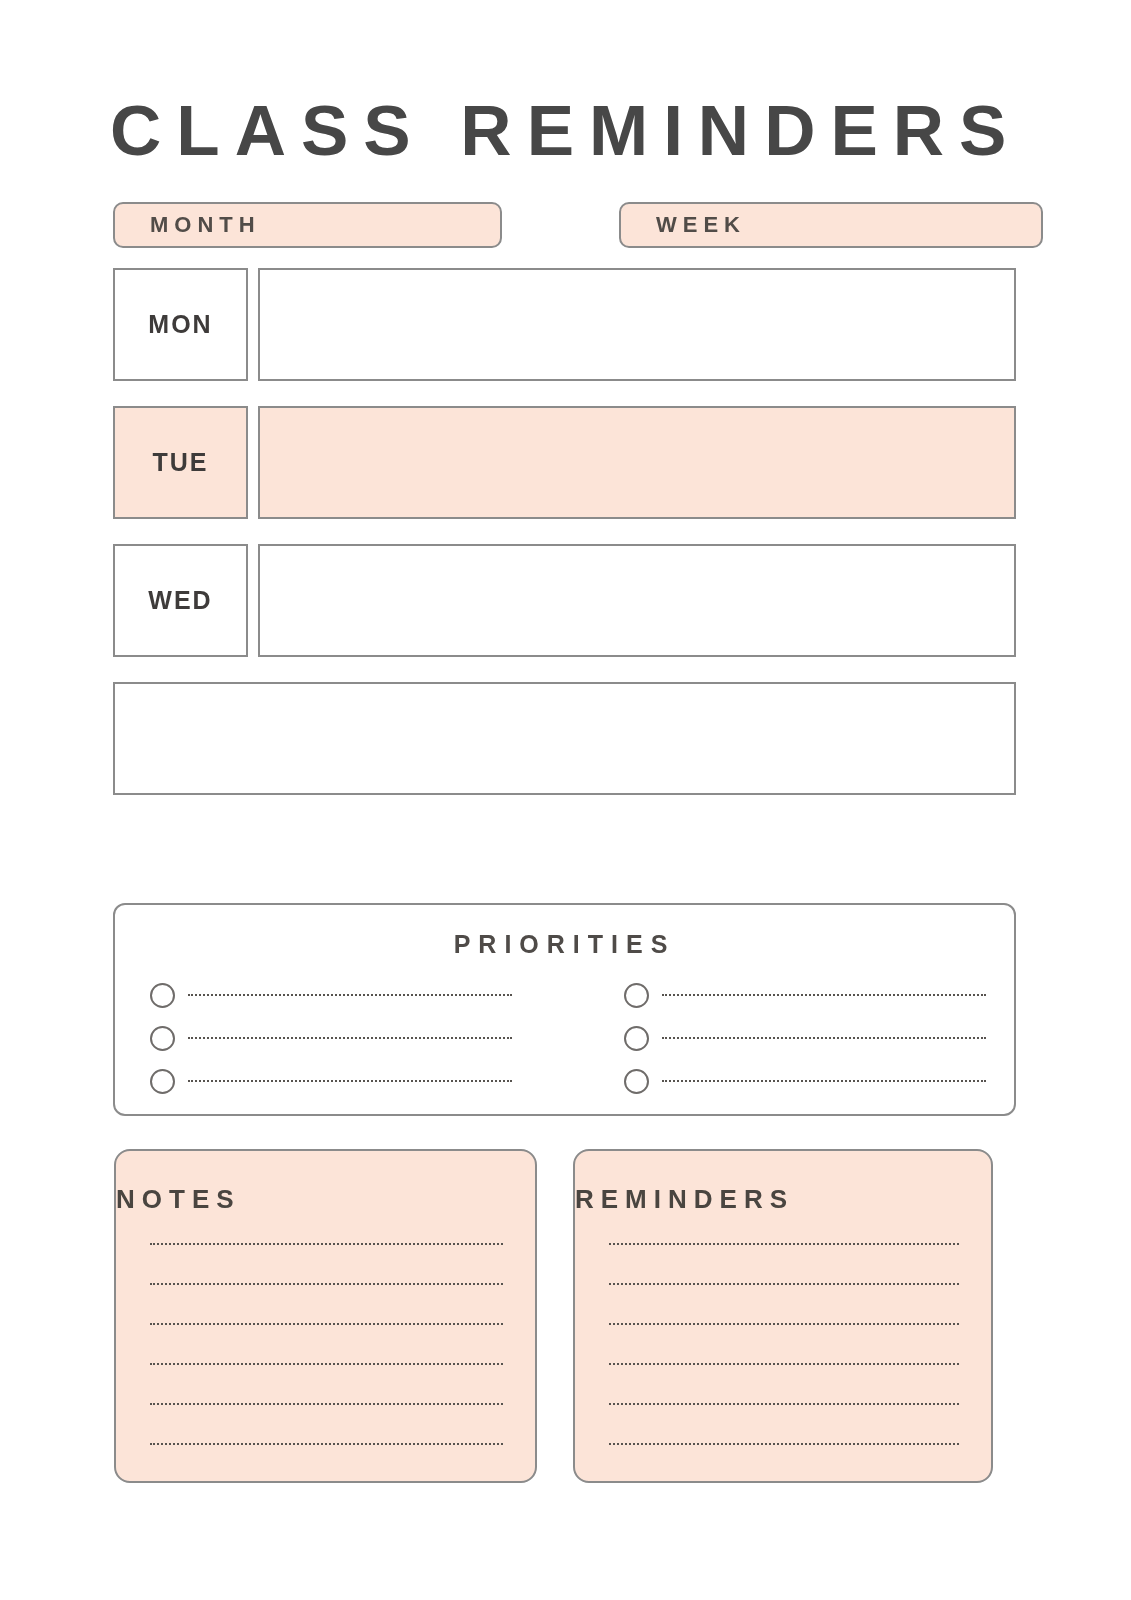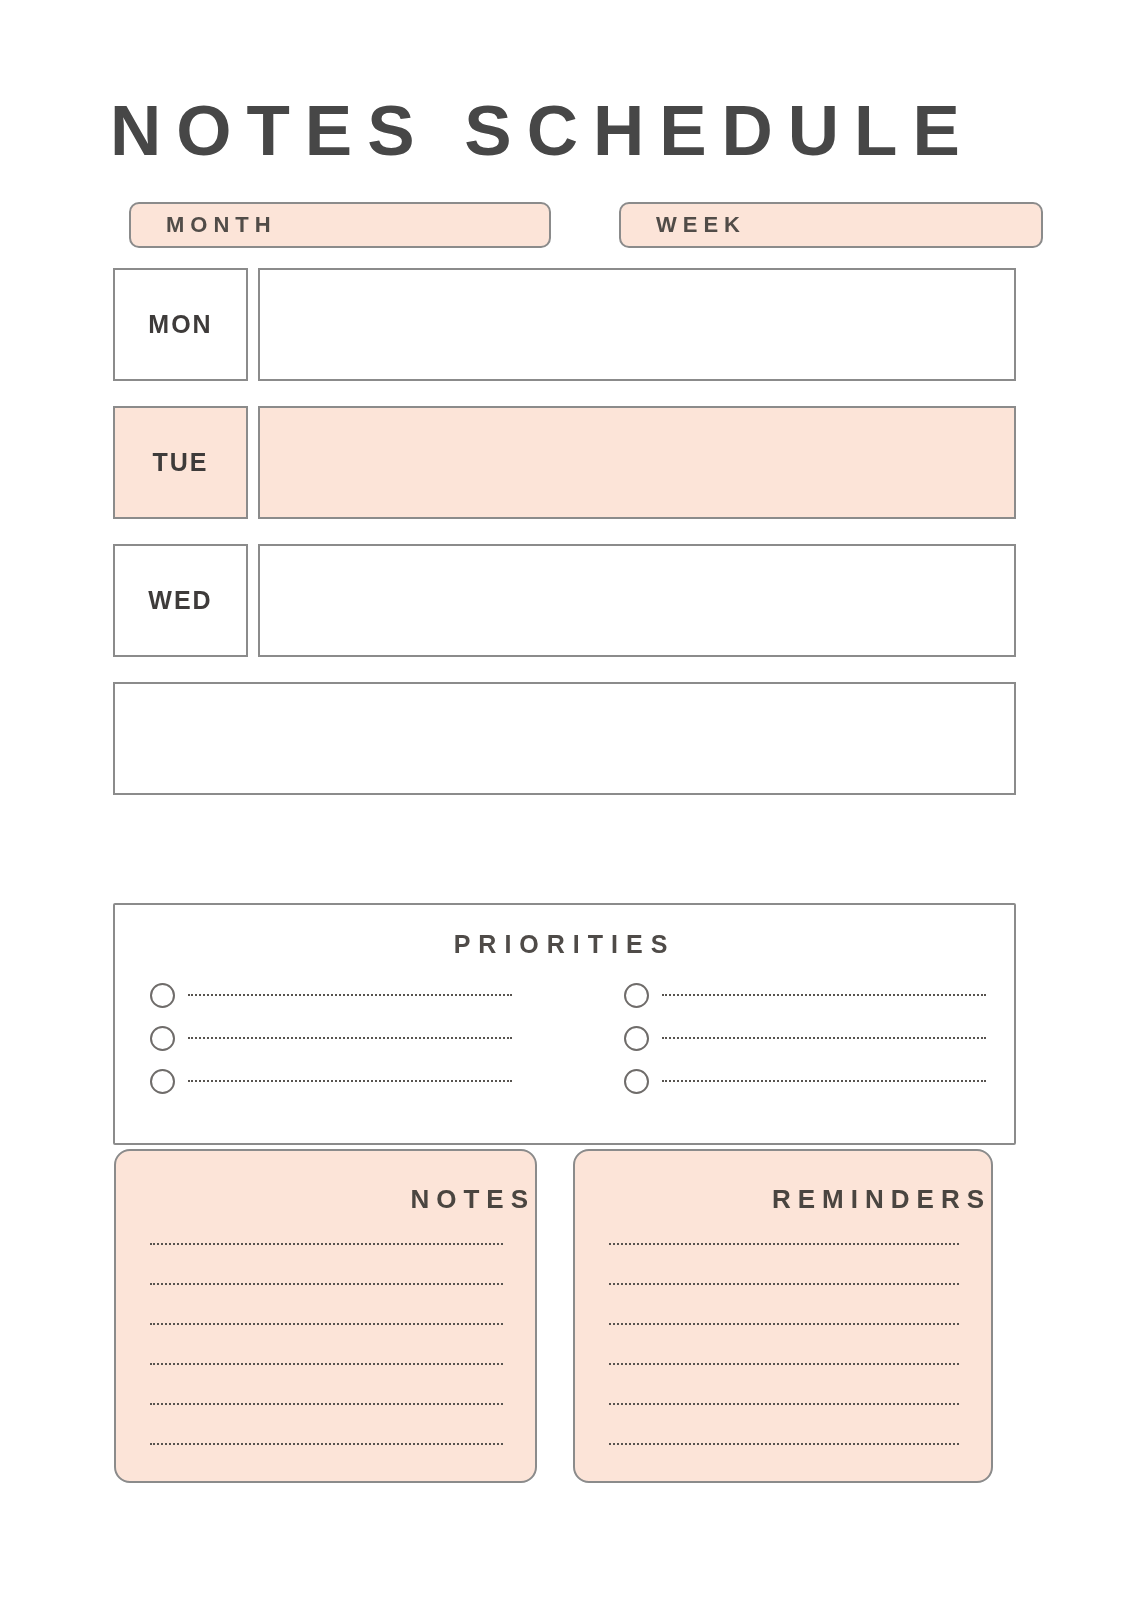--- a/index.html
+++ b/index.html
@@ -27,21 +27,21 @@
     position:absolute;top:202px;height:46px;
     background:var(--peach);
     border:2px solid var(--border);
     border-radius:10px;
     display:flex;align-items:center;
     padding-left:35px;
   }
   .pill span{
     font-size:22px;font-weight:700;letter-spacing:6px;color:#514C48;
   }
-  #month-pill{left:129px;width:422px;}
+  #month-pill{left:113px;width:389px;}
   #week-pill{left:619px;width:424px;}
 
   .schedule{
     position:absolute;left:113px;top:268px;width:903px;
     display:flex;flex-direction:column;gap:25px;
   }
   .day-row{display:flex;gap:10px;height:113px;}
   .day-label{
     width:135px;flex:0 0 auto;
     border:2px solid var(--border);
@@ -49,22 +49,22 @@
     display:flex;align-items:center;justify-content:center;
     font-size:25px;font-weight:700;letter-spacing:2px;color:var(--label-ink);
   }
   .day-content{
     flex:1;border:2px solid var(--border);background:#ffffff;
   }
   .day-row.highlighted .day-label,
   .day-row.highlighted .day-content{background:var(--peach);}
 
   .priorities{
-    position:absolute;left:113px;top:903px;width:903px;height:242px;
-    background:#ffffff;border:2px solid var(--border);border-radius:2px;
+    position:absolute;left:113px;top:903px;width:903px;height:213px;
+    background:#ffffff;border:2px solid var(--border);border-radius:12px;
   }
   .priorities h2{
     margin:25px 0 0;text-align:center;
     font-size:25px;font-weight:700;letter-spacing:8px;color:#4F4B48;
   }
   .prio-grid{
     position:absolute;left:35px;right:28px;top:77px;
     display:grid;grid-template-columns:1fr 1fr;
     column-gap:112px;row-gap:17px;
   }
@@ -80,32 +80,32 @@
   }
 
   .note-box{
     position:absolute;top:1149px;height:334px;
     background:var(--peach);
     border:2px solid var(--border);border-radius:16px;
   }
   #notes-box{left:114px;width:423px;}
   #reminders-box{left:573px;width:420px;}
   .note-box h2{
-    margin:33px 0 0;text-align:right;
+    margin:33px 0 0;text-align:left;
     font-size:26px;font-weight:700;letter-spacing:7px;color:#4A4540;
   }
   .note-lines{position:absolute;top:92px;left:34px;right:32px;}
   .note-line{height:0;border-bottom:2px dotted var(--dot);margin-bottom:38px;}
 </style>
 </head>
 <body>
 
 <div class="page">
 
-  <h1 class="title">NOTES SCHEDULE</h1>
+  <h1 class="title">CLASS REMINDERS</h1>
 
   <div class="pill" id="month-pill">
     <span>MONTH</span>
   </div>
   <div class="pill" id="week-pill">
     <span>WEEK</span>
   </div>
 
   <div class="schedule" id="schedule">
       <div class="day-row">

